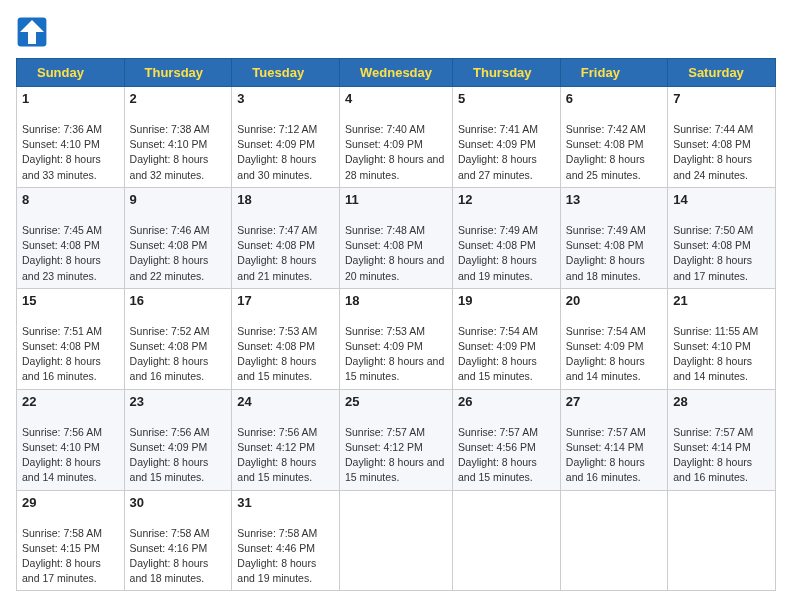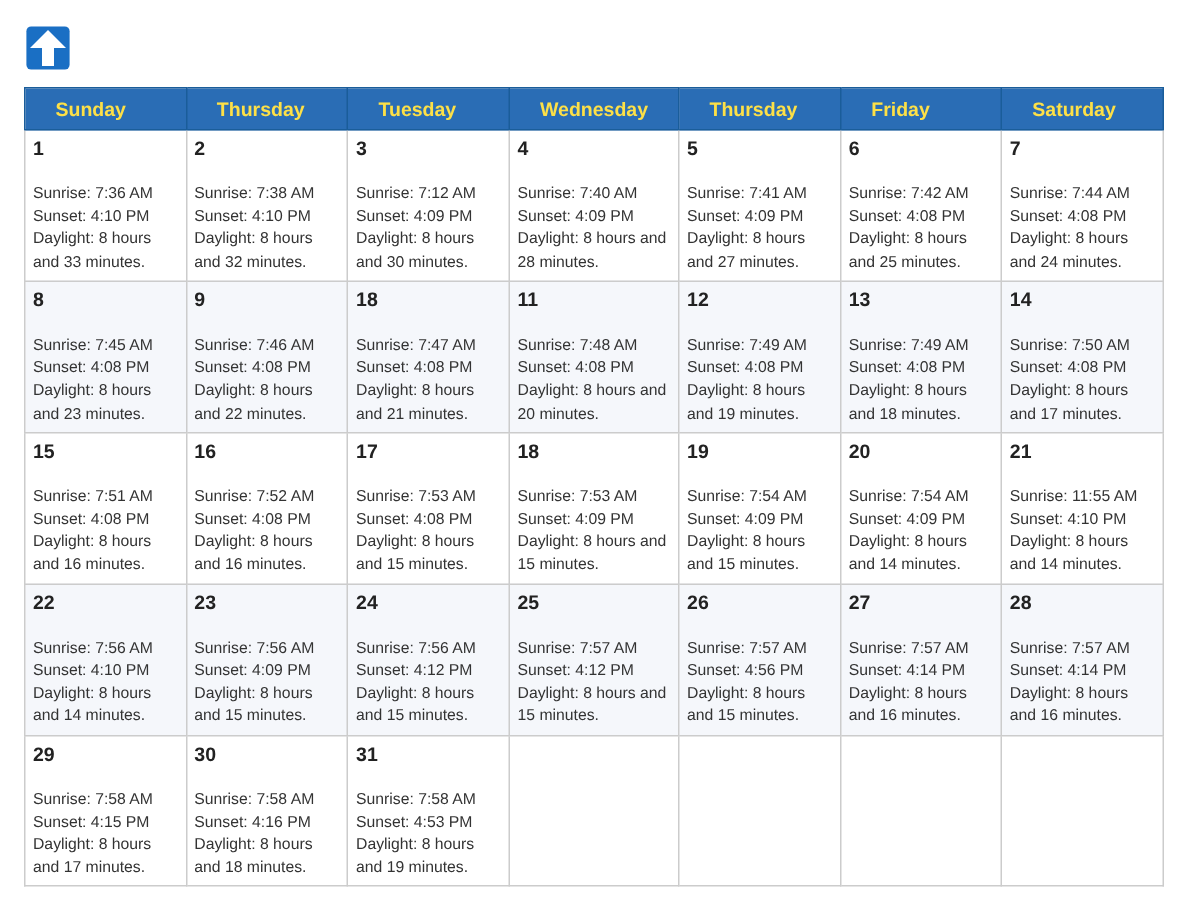--- a/index.html
+++ b/index.html
@@ -367,21 +367,21 @@
           <div class="day-info">
             <span>Sunrise: 7:58 AM</span><br>
             <span>Sunset: 4:16 PM</span><br>
             <span>Daylight: 8 hours and 18 minutes.</span>
           </div>
         </td>
         <td>
           <span class="day-num">31</span>
           <div class="day-info">
             <span>Sunrise: 7:58 AM</span><br>
-            <span>Sunset: 4:53 PM</span><br>
+            <span>Sunset: 4:46 PM</span><br>
             <span>Daylight: 8 hours and 19 minutes.</span>
           </div>
         </td>
         <td class="empty-cell"></td>
         <td class="empty-cell"></td>
         <td class="empty-cell"></td>
         <td class="empty-cell"></td>
       </tr>
     </tbody>
 </table>

